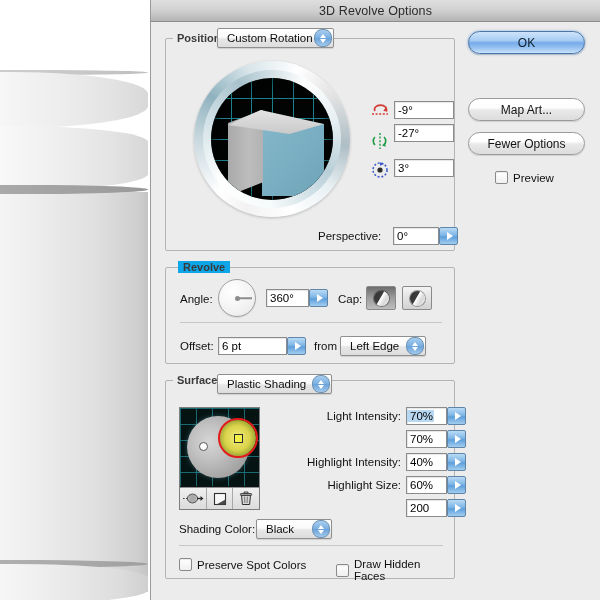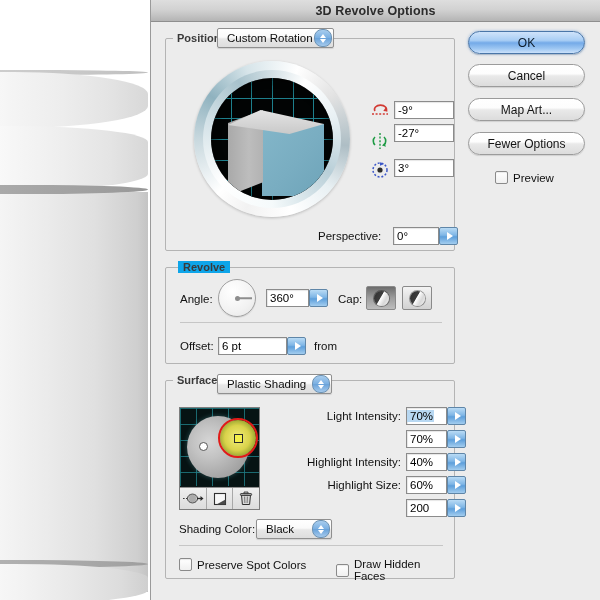--- a/index.html
+++ b/index.html
@@ -84,21 +84,21 @@
     background: #ececec;
     border-left: 1px solid #9a9a9a;
   }
   #titlebar {
     height: 22px;
     background: linear-gradient(to bottom, #dedede 0%, #d2d2d2 45%, #c2c2c2 75%, #b4b4b4 100%);
     border-bottom: 1px solid #8e8e8e;
     display: flex; align-items: center; justify-content: center;
   }
   #title-text {
-    font-size: 12.5px; font-weight: bold; color: #2b2b2b;
+    font-size: 12.5px; font-weight: normal; color: #2b2b2b;
     letter-spacing: .1px;
   }
 
   
   .group {
     position: absolute;
     border: 1px solid #b4b4b4;
     border-radius: 2px;
     background: transparent;
   }
@@ -427,21 +427,20 @@
   <div class="cyl" id="cyl-base"></div>
 </div>
 
 <div id="dialog">
 
   <div id="titlebar">
     <div id="title-text">3D Revolve Options</div>
   </div>
 
   <div class="aqua-btn default" style="left:317px; top:31px; width:117px;">OK</div>
-  <div class="aqua-btn" style="left:317px; top:64px; width:117px;">Cancel</div>
   <div class="aqua-btn" style="left:317px; top:98px; width:117px;">Map Art...</div>
   <div class="aqua-btn" style="left:317px; top:132px; width:117px;">Fewer Options</div>
 
   <div class="cbrow" style="left:344px; top:171px;">
     <div class="cbox"></div>
     <div class="cblabel">Preview</div>
   </div>
 
   <div class="group" style="left:14px; top:38px; width:290px; height:213px;">
 
@@ -534,20 +533,27 @@
     </div>
 
     <div class="hr" style="left:14px; top:54px; width:262px;"></div>
 
     <div class="lbl" style="left:14px; top:72px;">Offset:</div>
     <div class="field" style="left:52px; top:69px; width:69px;">
       <span class="fv">6 pt</span>
     </div>
     <div class="arrowbtn" style="left:121px; top:69px;"></div>
     <div class="lbl" style="left:148px; top:72px;">from</div>
+    <div class="popup" style="left:174px; top:68px; width:86px;">
+      <span class="pv">Left Edge</span>
+      <span class="stepper">
+        <span class="tri-up"></span>
+          <span class="tri-dn"></span>
+      </span>
+    </div>
   </div>
 
   <div class="group" style="left:14px; top:380px; width:290px; height:199px;">
 
     <div class="inline-label" style="top:-7px; left:7px;">Surface:</div>
 
     <div id="lightpane">
       <div id="lightstage">
         <div id="lsphere"></div>
         <div id="light-inactive"></div>

